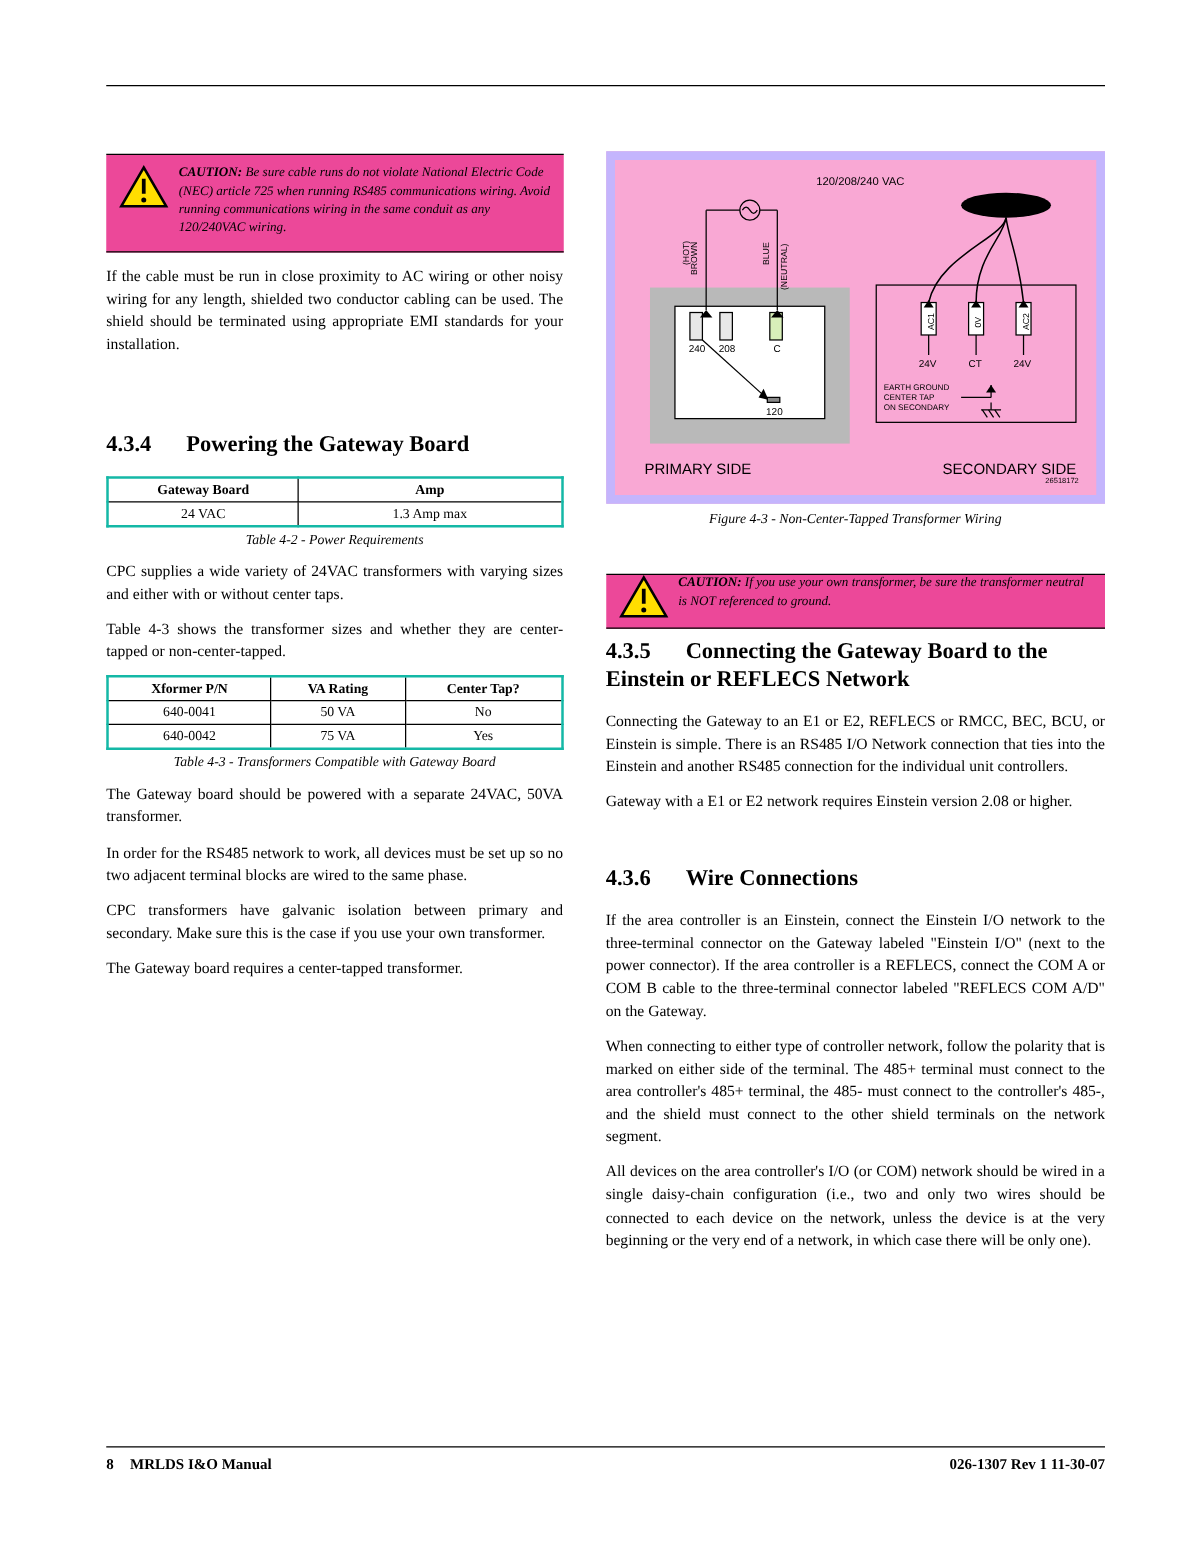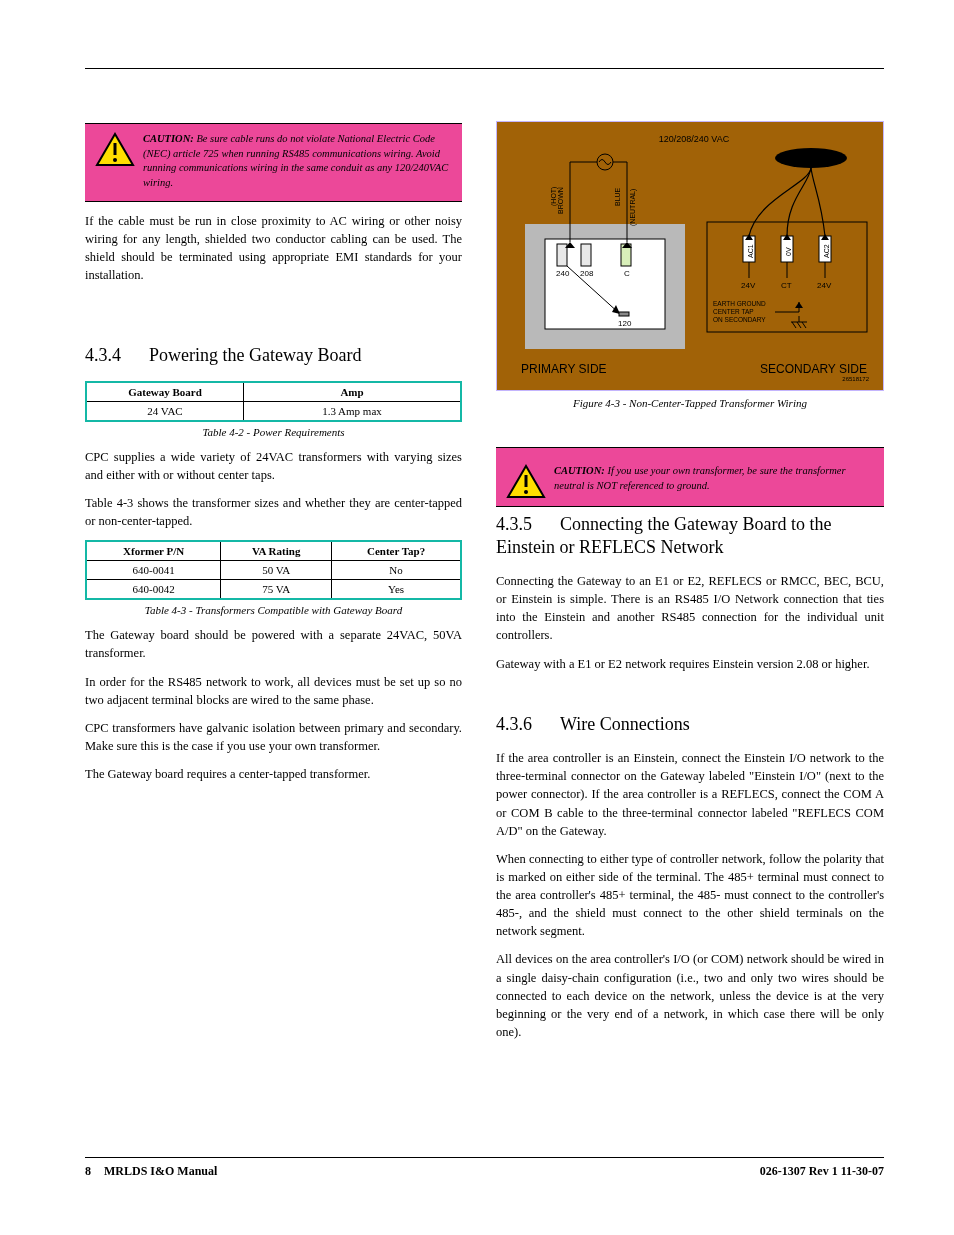--- a/index.html
+++ b/index.html
@@ -41,38 +41,38 @@
   }
   
   .caution-box {
     background: #ec4899;
     border-bottom: 1px solid #000;
     padding: 8px 10px 10px 10px;
     display: flex;
     gap: 8px;
     align-items: flex-start;
   }
-  .caution-box.short { padding-bottom: 6px; padding-top: 16px; }
+  .caution-box.short { padding-bottom: 6px; padding-top: 0; }
   .caution-icon svg { display: block; }
   .caution-text {
     font-size: 10.5px;
     font-style: italic;
     line-height: 1.4;
   }
   .caution-text .caution-lead {
     font-weight: bold;
   }
   p {
     font-size: 12.5px;
     line-height: 1.45;
     margin: 10px 0;
     text-align: justify;
   }
   .section-head {
-    font-weight: normal;
+    font-weight: bold;
     font-size: 18px;
     margin-top: 60px;
     margin-bottom: 14px;
     line-height: 1.25;
   }
   .section-head .num { margin-right: 28px; }
   .section-head-435 { margin-top: 6px; }
   .section-head-436 { margin-top: 40px; }
 
   table.doc-table {
@@ -91,22 +91,22 @@
   table.doc-table.outer2 th { font-weight: bold; }
   .table-caption {
     font-size: 11px;
     font-style: italic;
     text-align: center;
     margin-top: 4px;
   }
 
   
   .fig43 {
-    border: 1px solid #c4b5fd;
-    background: #a16207;
+    border: 7px solid #c4b5fd;
+    background: #f9a8d4;
     padding: 12px 10px 8px 18px;
     margin-top: -2px;
   }
   .fig43-inner {
     display: flex;
     gap: 6px;
     justify-content: center;
   }
   .fig43-inner svg { display: block; }
   .fig43-labels {

